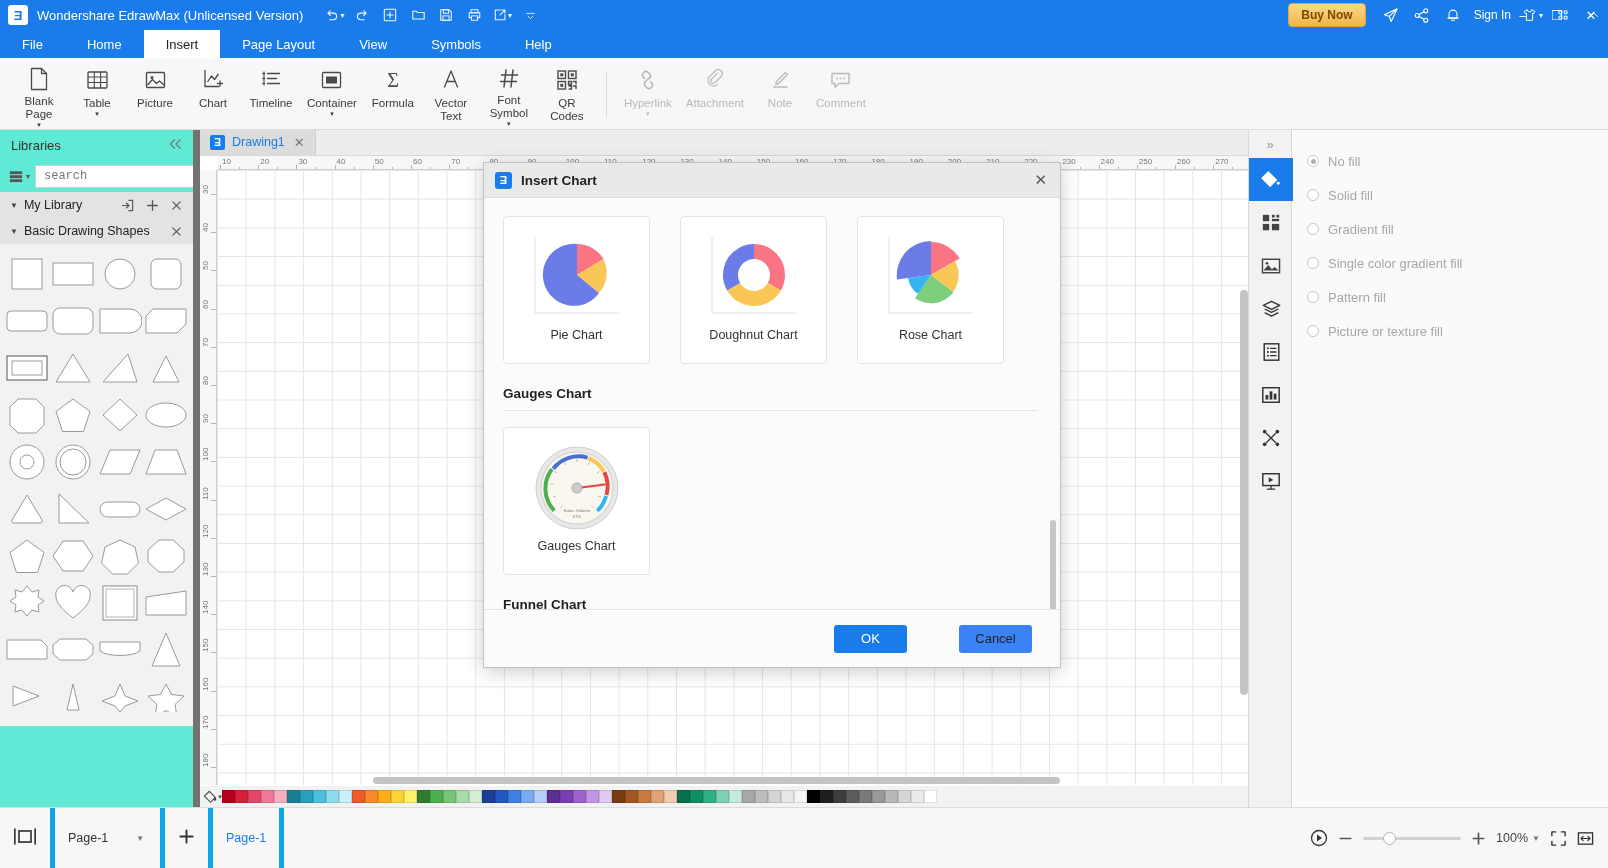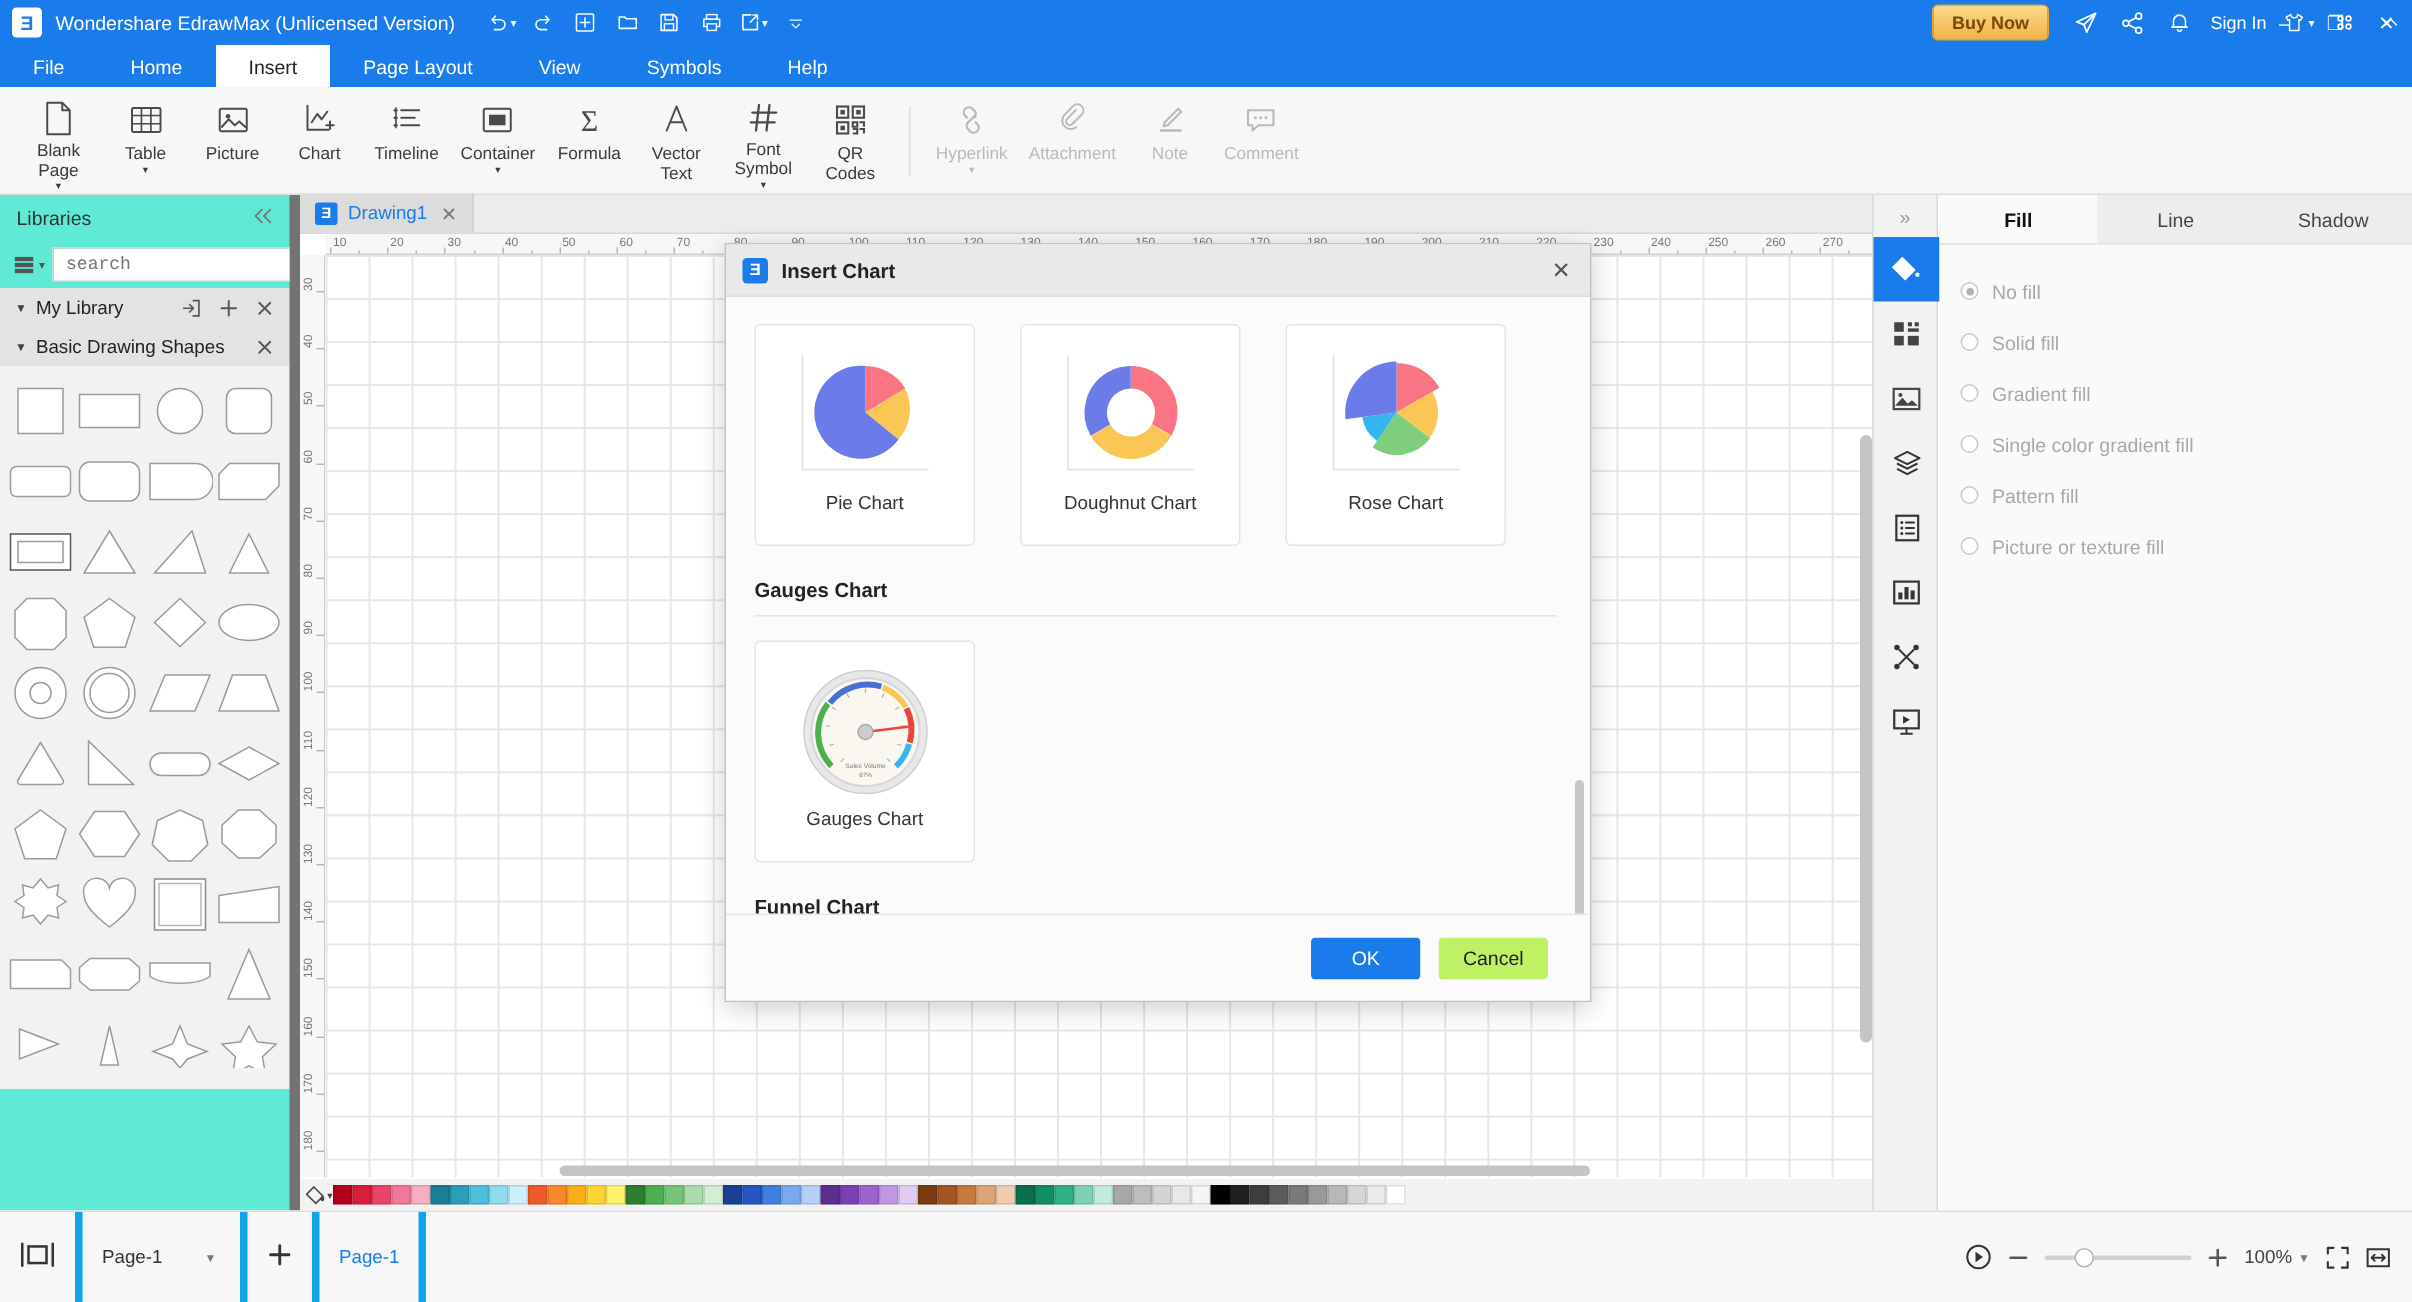--- a/index.html
+++ b/index.html
@@ -269,21 +269,21 @@
   }
   .modal-foot {
     height:58px; border-top:1px solid #e4e4e4; background:#fbfbfb;
     display:flex; align-items:center; justify-content:flex-end; gap:12px; padding-right:28px;
   }
   .btn {
     min-width:73px; height:28px; border-radius:3px; font-size:13px;
     display:flex; align-items:center; justify-content:center; border:1px solid transparent;
   }
   .btn-ok { background:#1a7ceb; color:#fff; }
-  .btn-cancel { background:#bef264; color:#222; }
+  .btn-cancel { background:#3b82f6; color:#222;margin-left:40px; }
 </style>
 </head>
 <body>
 
 <div class="app">
 
   <div class="titlebar">
     <div class="app-logo">Ǝ</div>
     <div class="app-title">Wondershare EdrawMax (Unlicensed Version)</div>
     <div class="tb-icons">
@@ -1098,25 +1098,20 @@
     <div class="rail-ic">
       <svg width="20" height="20" viewBox="0 0 22 22">
           <rect x="2" y="3" width="18" height="13" fill="none" stroke="#333" stroke-width="1.6"></rect>
           <path d="M8.5 7l5 2.8-5 2.8z" fill="#333"></path>
           <path d="M11 16v4M7 20h8" stroke="#333" stroke-width="1.4" stroke-linecap="round"></path>
         </svg>
     </div>
   </div>
 
   <div class="right-panel">
-    <div class="rp-tabs">
-      <div class="rp-tab active">Fill</div>
-      <div class="rp-tab">Line</div>
-      <div class="rp-tab">Shadow</div>
-    </div>
     <div class="rp-body">
       <div class="radio-row">
         <span class="radio">
             <span class="dot"></span>
           </span>
         <span>No fill</span>
       </div>
       <div class="radio-row">
         <span class="radio"></span>
         <span>Solid fill</span>

